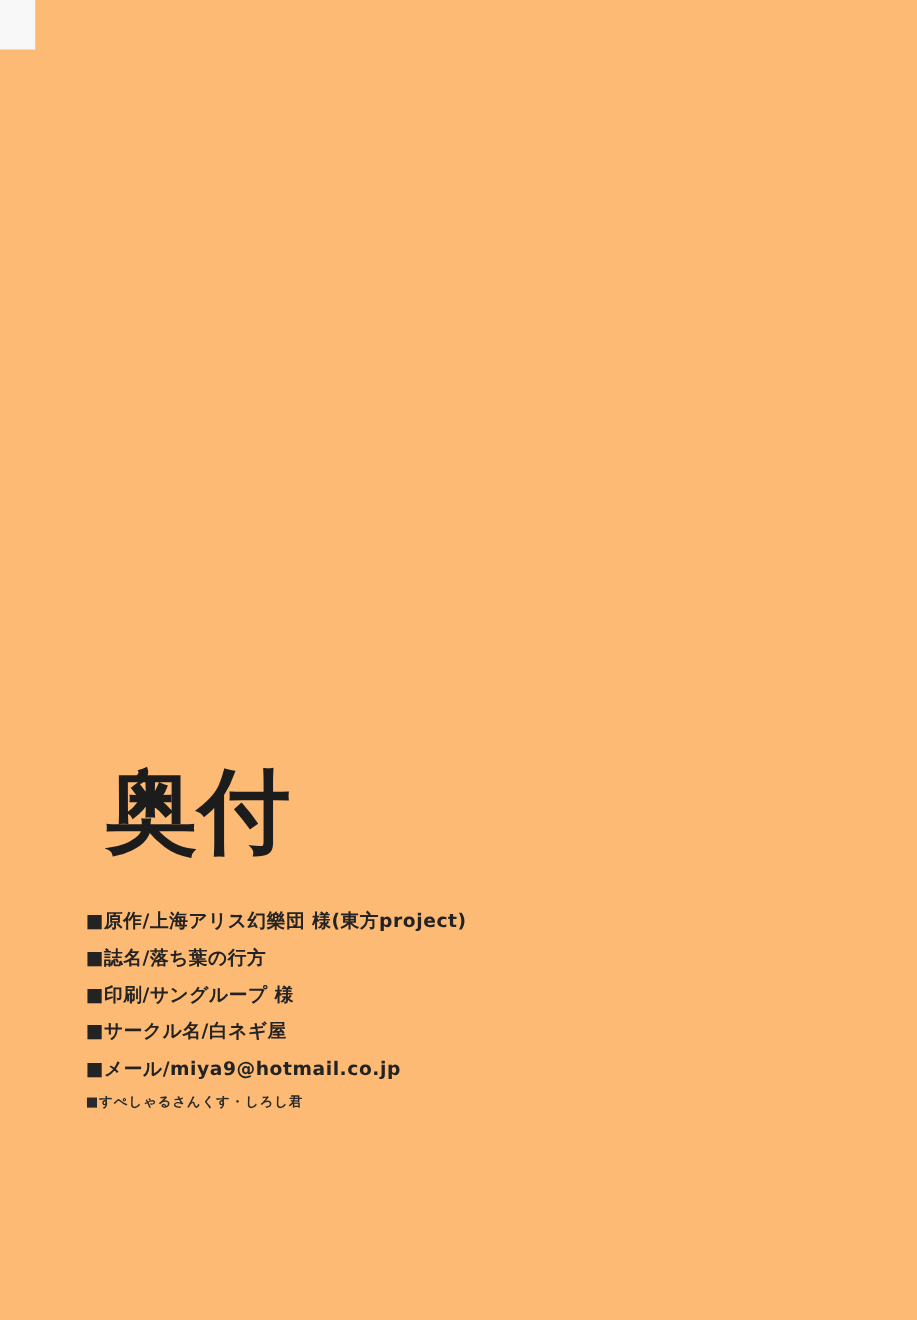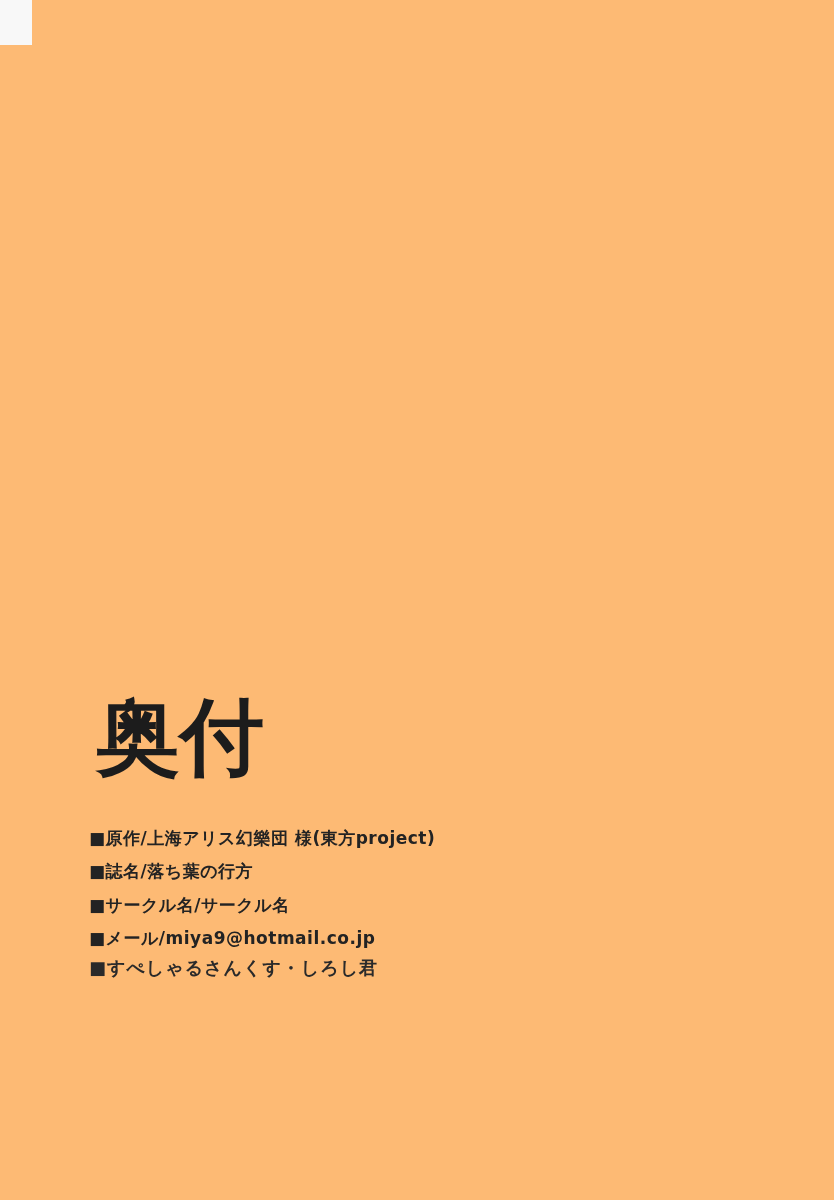--- a/index.html
+++ b/index.html
@@ -31,52 +31,53 @@
     margin: 0;
     font-size: 84px;
     line-height: 1.18;
     font-weight: 900;
     letter-spacing: 0px;
     color: #1c1c1c;
     white-space: nowrap;
   }
   .colophon-list {
     position: absolute;
-    left: 89px;
+    left: 78px;
     top: 822px;
     width: 640px;
   }
   .colophon-line {
     height: 33.4px;
     line-height: 33.4px;
     font-size: 17px;
     font-weight: 600;
     letter-spacing: 0.5px;
     color: #232323;
     white-space: nowrap;
   }
   .colophon-line.small {
     height: 24px;
     line-height: 24px;
-    font-size: 18px;
+    font-size: 12px;
     letter-spacing: 1px;
     font-weight: 600;
     color: #2a2a2a;
   }
 </style>
 </head>
 <body>
 
 <div class="page">
 
   <div class="scan-artifact"></div>
 
   <h1 class="colophon-title">奥付</h1>
 
   <div class="colophon-list">
     <div class="colophon-line">■原作/上海アリス幻樂団 様(東方project)</div>
     <div class="colophon-line">■誌名/落ち葉の行方</div>
-    <div class="colophon-line">■サークル名/サークル名</div>
+    <div class="colophon-line">■印刷/サングループ 様</div>
+    <div class="colophon-line">■サークル名/白ネギ屋</div>
     <div class="colophon-line">■メール/miya9@hotmail.co.jp</div>
     <div class="colophon-line small">■すぺしゃるさんくす・しろし君</div>
   </div>
 
 </div>
 
 </body></html>

